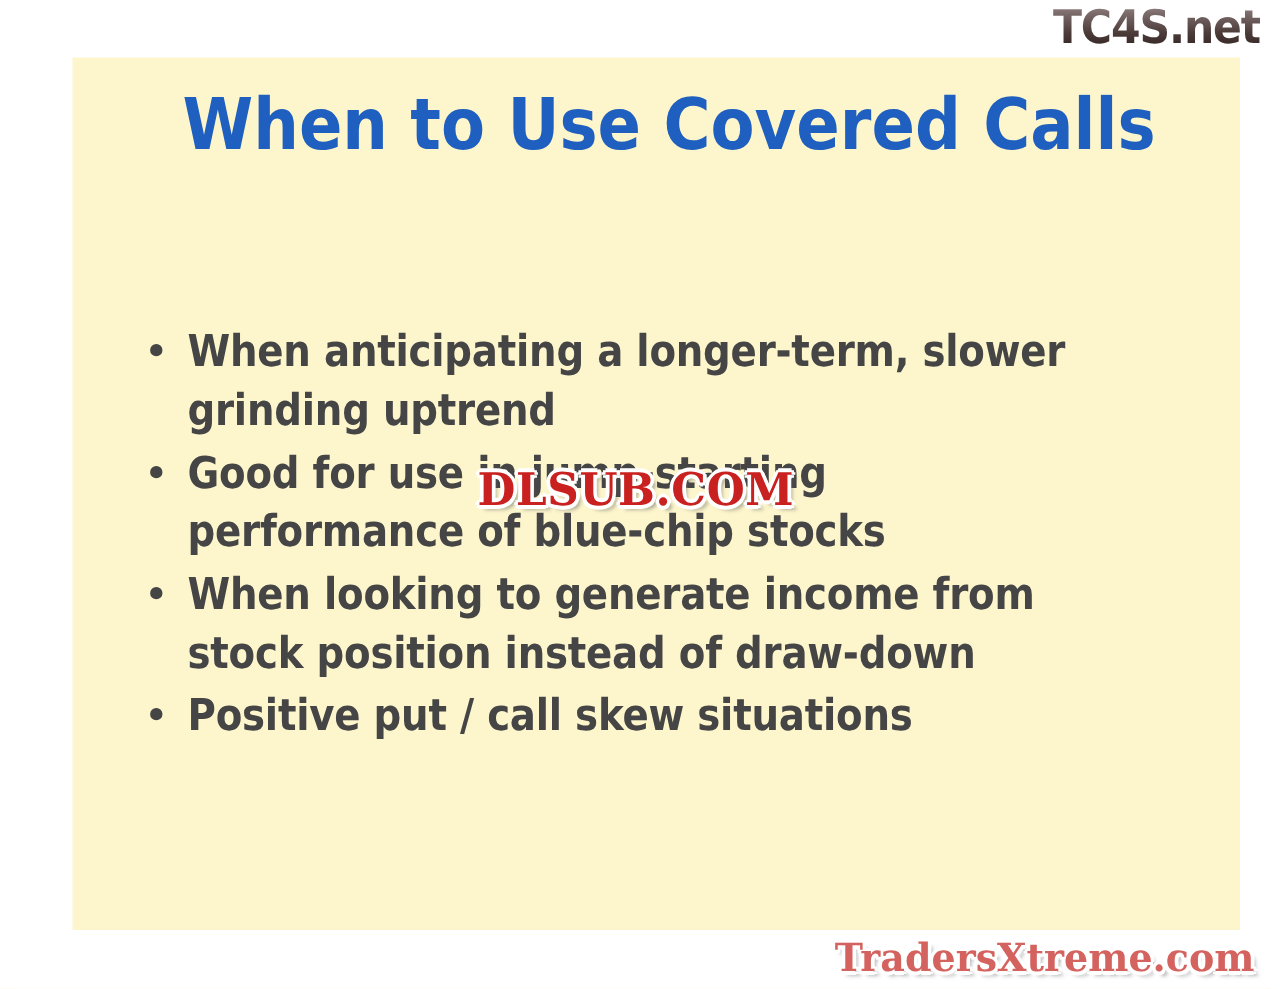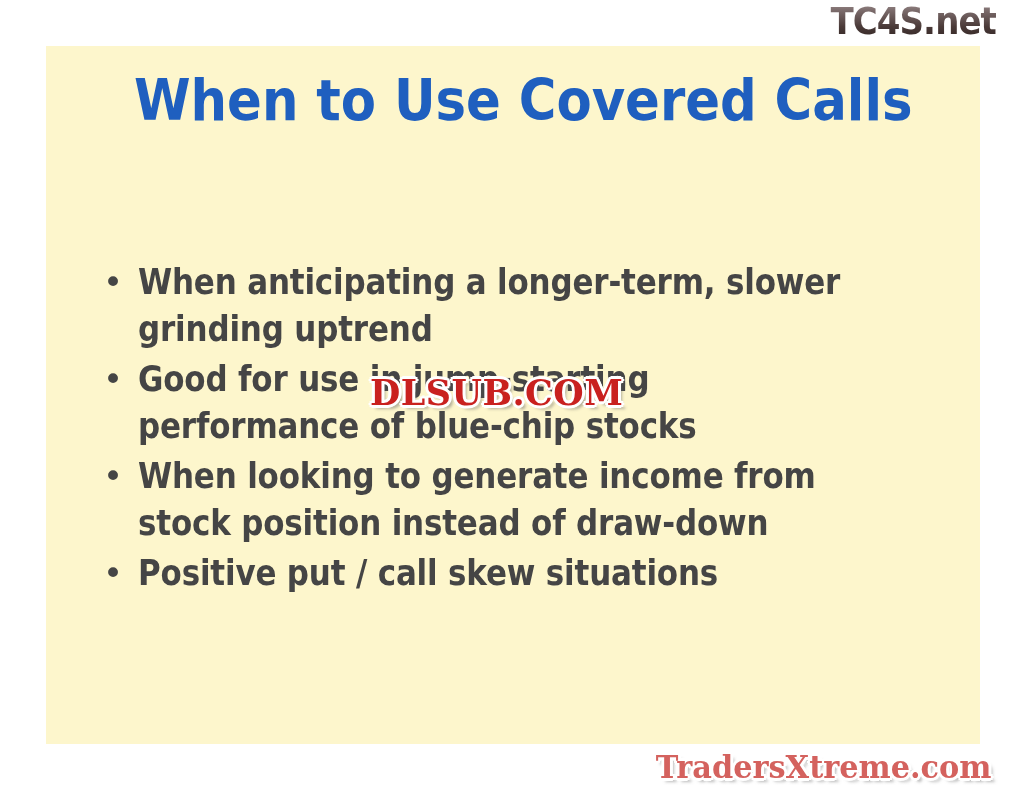--- a/index.html
+++ b/index.html
@@ -10,21 +10,21 @@
     width: 1024px;
     height: 791px;
     background: #ffffff;
     font-family: "Liberation Sans", sans-serif;
     overflow: hidden;
     position: relative;
   }
 
   #slide-root {
     position: absolute;
-    left: 0; top: 0;
+    left: 12px; top: 0;
     width: 1000px;
     height: 791px;
     background: #ffffff;
   }
 
   
   #site-logo {
     position: absolute;
     right: 4px;
     top: 2px;

